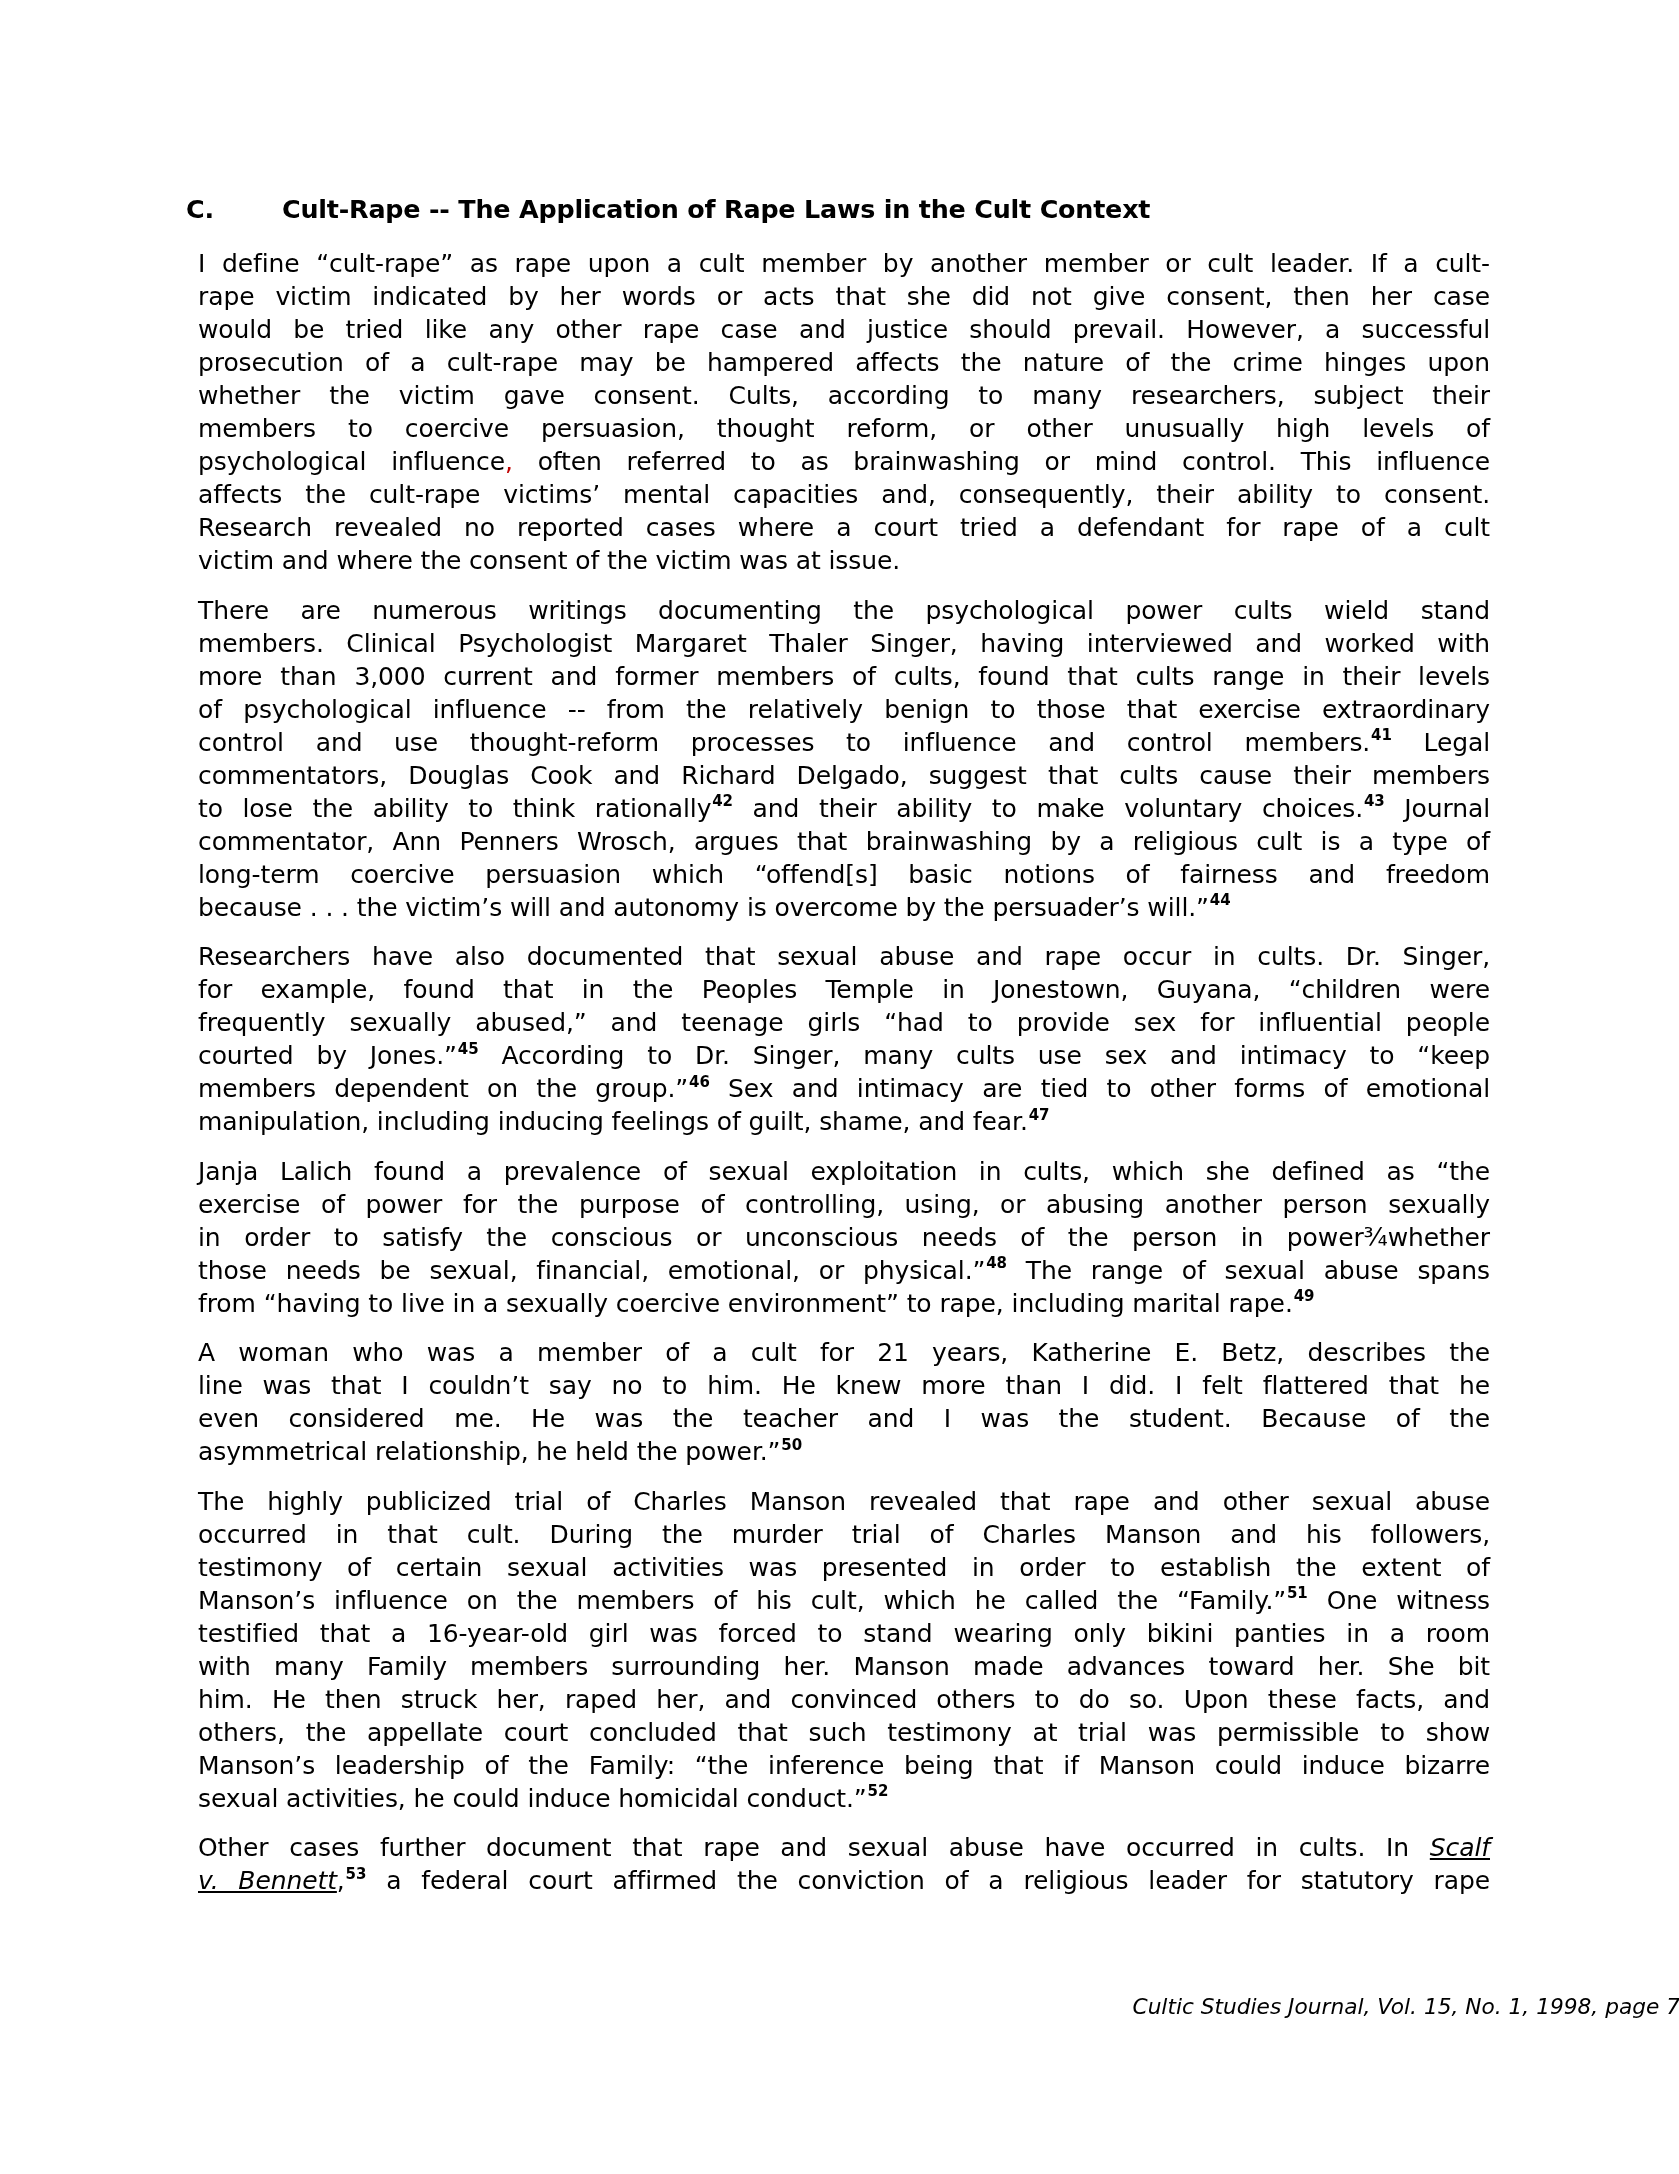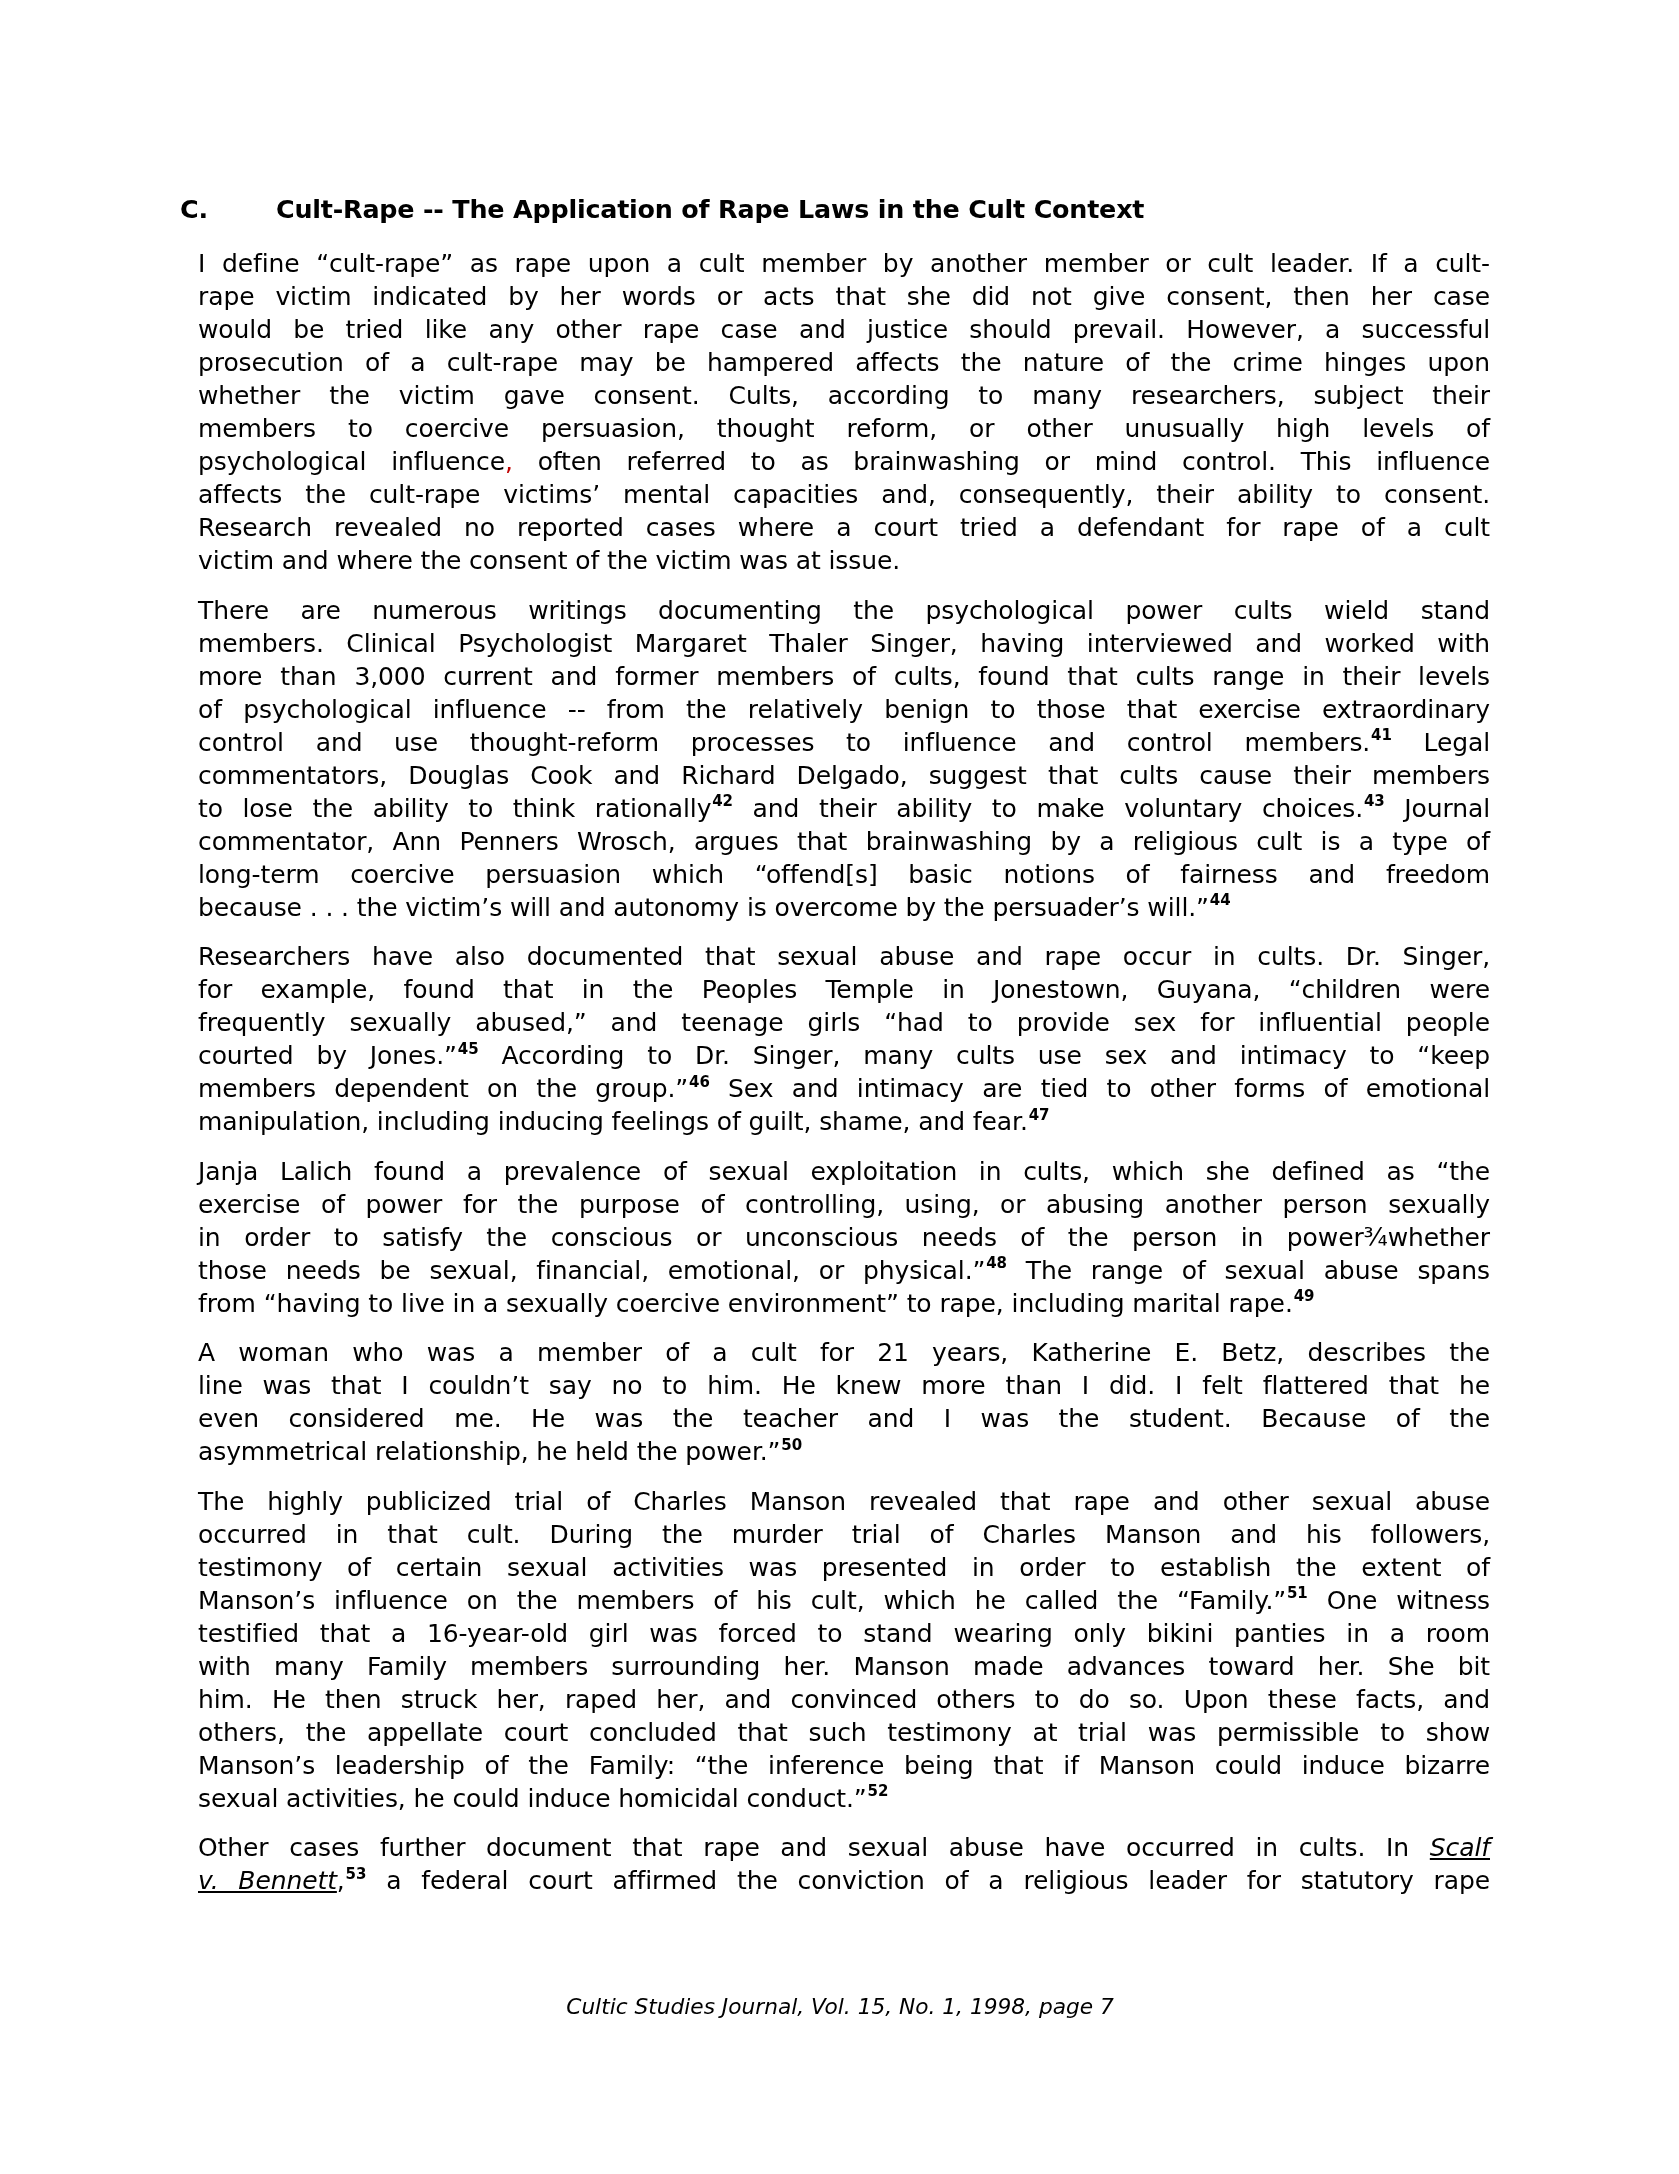--- a/index.html
+++ b/index.html
@@ -1,30 +1,30 @@
 <!DOCTYPE html>
 <html style="font-size:15px"><head>
 <meta charset="utf-8">
 <style>
   html, body { margin: 0; padding: 0; background: #ffffff; }
   body { width: 1680px; height: 2174px; position: relative; overflow: hidden;
          font-family: "DejaVu Sans", sans-serif; color: #000; }
   .page { position: absolute; left: 0; top: 0; width: 1680px; height: 2174px; background: #fff; }
-  .heading { position: absolute; left: 180px; top: 194px; font-weight: bold; font-size: 25.4px;
+  .heading { position: absolute; left: 186px; top: 194px; font-weight: bold; font-size: 25.4px;
              white-space: pre; letter-spacing: -0.2px; }
   .heading .num { display: inline-block; width: 96px; }
   .body { position: absolute; left: 198px; top: 247px; width: 1292px; }
   .para { margin: 0 0 16.5px 0; }
   .line { display: block; height: 33px; line-height: 33px; font-size: 25px;
           text-align: justify; text-align-last: justify; white-space: normal; letter-spacing: -0.1px; }
   .line.last { text-align-last: left; }
   sup { font-size: 15px; line-height: 0; vertical-align: 0; position: relative; top: -10.4px; margin-left: 0.9px; font-weight: bold; }
   .red { color: #c00000; }
   .it { font-style: italic; text-decoration: underline; }
-  .footer { position: absolute; left: 0; width: 1680px; top: 1994px; text-align: center;
+  .footer { position: absolute; left: 0; width: 1680px; top: 1994px; text-align: right;
             font-style: italic; font-size: 21.7px; }
 </style>
 </head>
 <body>
 
 <div class="page">
   <div class="heading"><span class="num">C.</span><span>Cult-Rape -- The Application of Rape Laws in the Cult Context</span></div>
 
   <div class="body" id="body">
       <div class="para">

